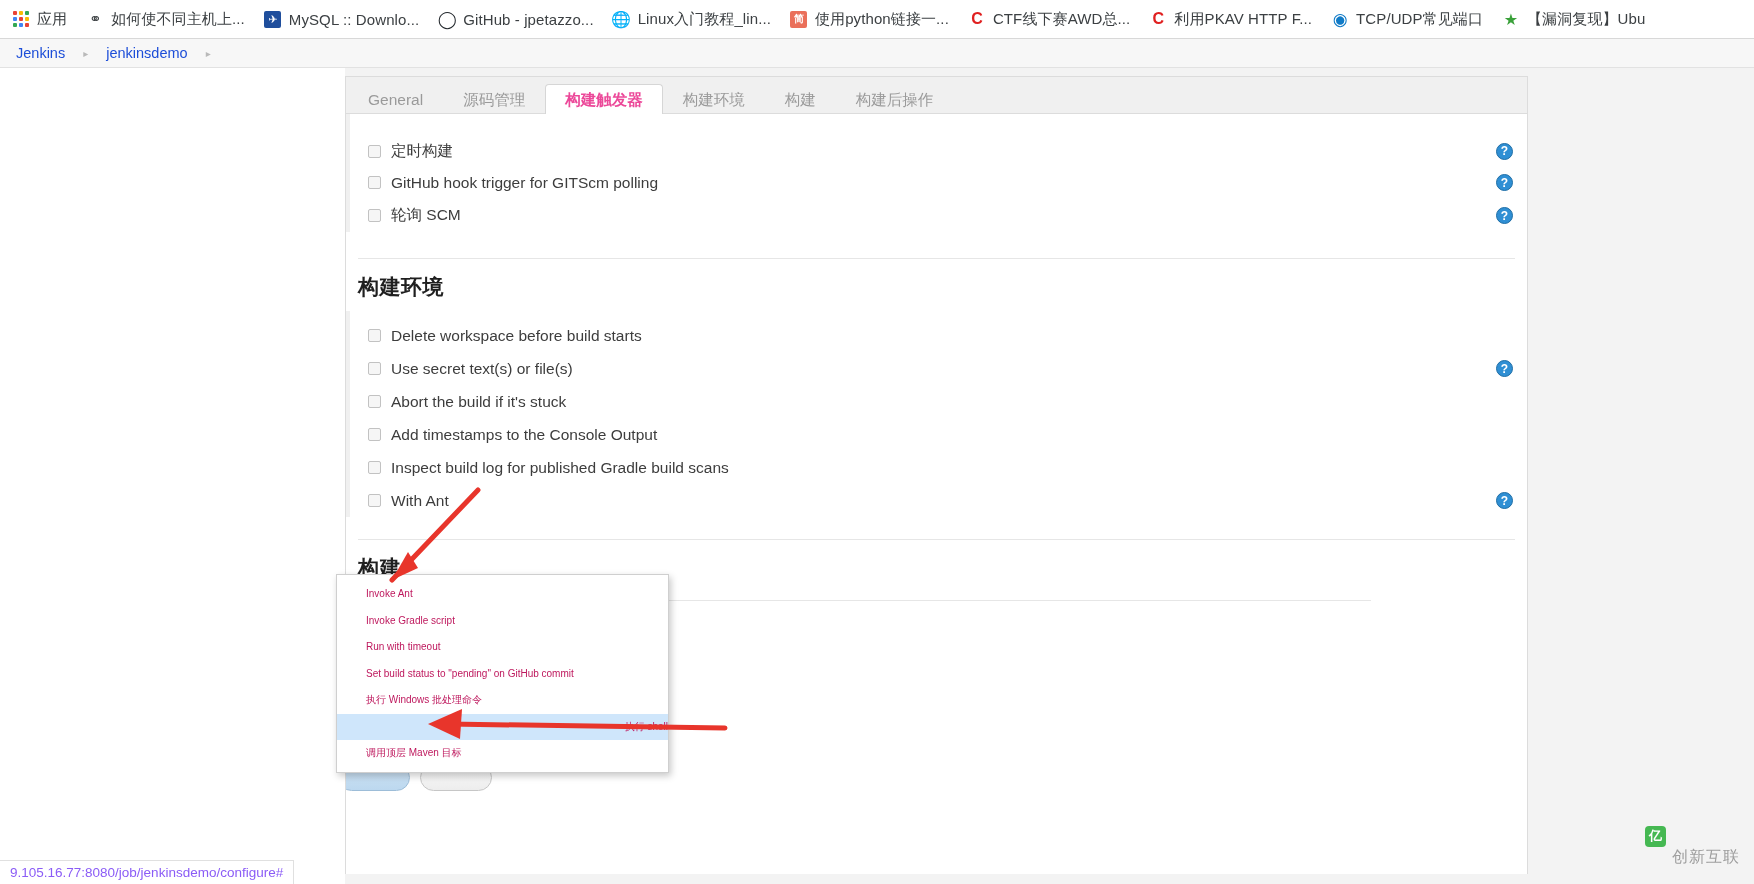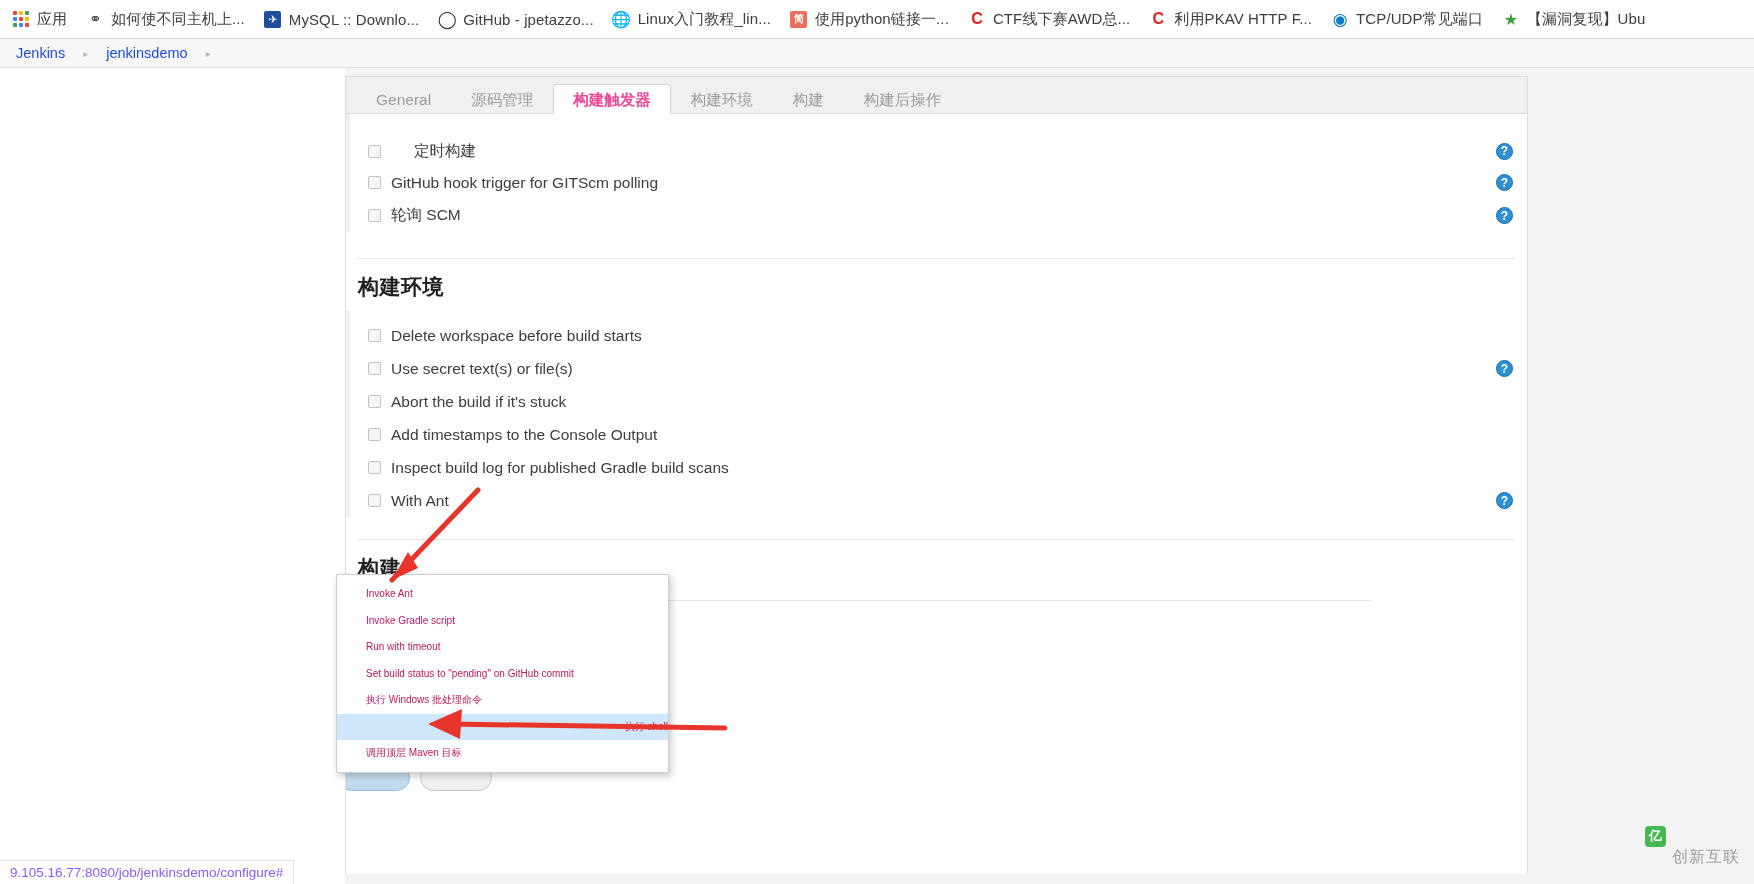--- a/index.html
+++ b/index.html
@@ -100,21 +100,21 @@
     overflow: hidden;
   }
 
   
   #tab-bar {
     position: relative;
     height: 37px;
     background: #f0f0f0;
     border-bottom: 1px solid #dcdcdc;
     display: flex; align-items: flex-end;
-    padding-left: 10px;
+    padding-left: 2px;
   }
   .tab {
     height: 30px;
     line-height: 30px;
     padding: 0 19px;
     font-size: 15.5px;
     color: #9a9a9a;
     cursor: pointer;
     border: 1px solid transparent;
     border-bottom: none;
@@ -368,21 +368,21 @@
     <div class="tab">源码管理</div>
     <div class="tab active">构建触发器</div>
     <div class="tab">构建环境</div>
     <div class="tab">构建</div>
     <div class="tab">构建后操作</div>
   </div>
 
   <div id="form-body">
 
     <div class="rail-group" style="padding-top:22px;">
-      <div class="chk-row" style="height:30px;gap:23px;">
+      <div class="chk-row" style="height:30px;">
         <span class="chk-box"></span>
         <span>定时构建</span>
         <span class="help-icon">?</span>
       </div>
       <div class="chk-row">
         <span class="chk-box"></span>
         <span>GitHub hook trigger for GITScm polling</span>
         <span class="help-icon">?</span>
       </div>
       <div class="chk-row">

